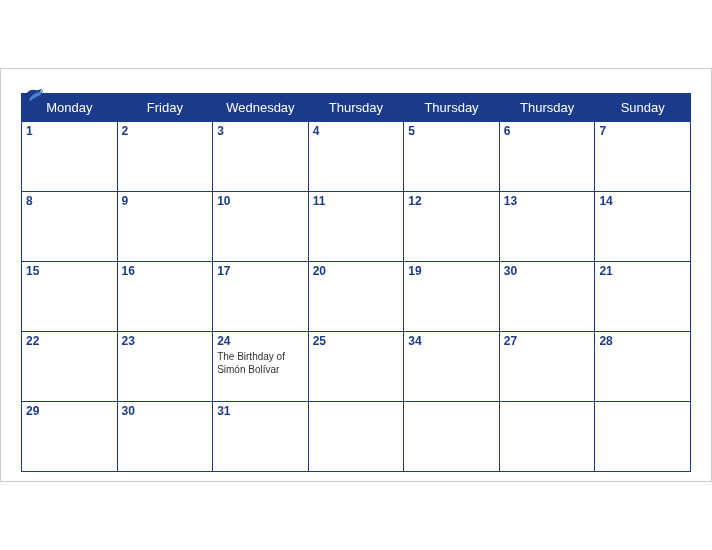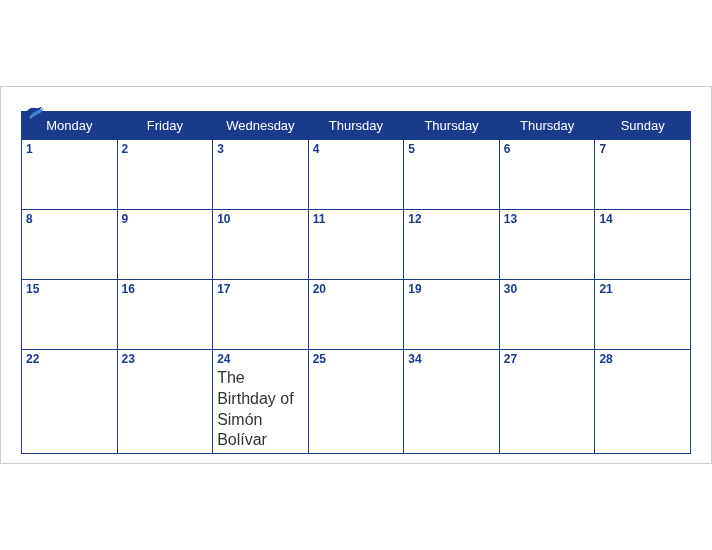--- a/index.html
+++ b/index.html
@@ -90,21 +90,21 @@
       height: 70px;
       width: calc(100% / 7);
       background: #fff;
     }
     .date-number {
       font-size: 12px;
       color: #1a3a8c;
       font-weight: bold;
     }
     .event-text {
-      font-size: 16px;
+      font-size: 10px;
       color: #333;
       margin-top: 2px;
       line-height: 1.3;
     }
     .empty-cell {
       background: #fff;
     }
   </style>
 </head>
 <body>
@@ -226,15 +226,30 @@
           <td>
             <div class="date-number">34</div>
           </td>
           <td>
             <div class="date-number">27</div>
           </td>
           <td>
             <div class="date-number">28</div>
           </td>
         </tr>
+        <tr>
+          <td>
+            <div class="date-number">29</div>
+          </td>
+          <td>
+            <div class="date-number">30</div>
+          </td>
+          <td>
+            <div class="date-number">31</div>
+          </td>
+          <td class="empty-cell"></td>
+          <td class="empty-cell"></td>
+          <td class="empty-cell"></td>
+          <td class="empty-cell"></td>
+        </tr>
       </tbody>
   </table>
 </div>
 
 </body></html>

